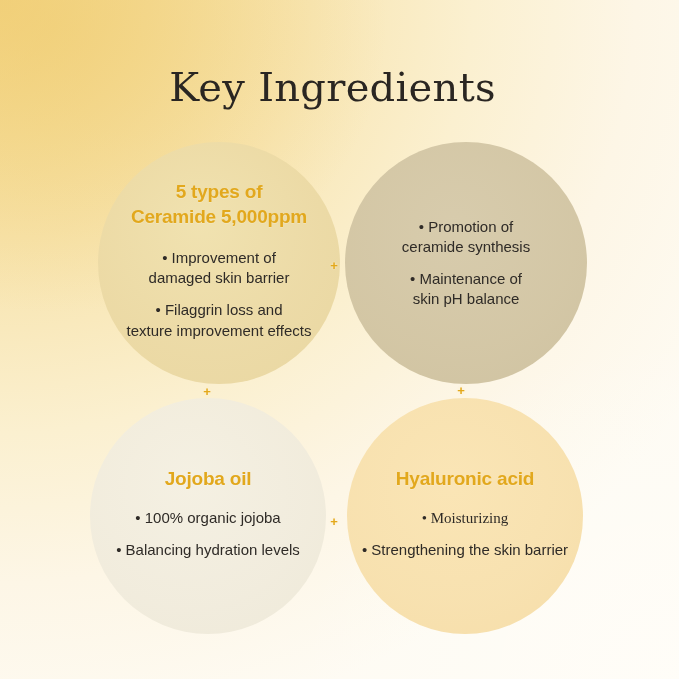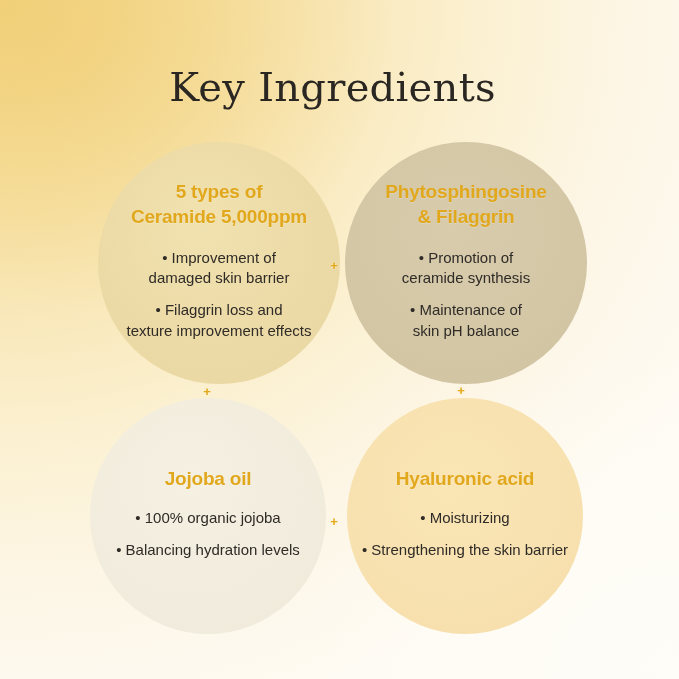--- a/index.html
+++ b/index.html
@@ -151,42 +151,40 @@
 Ceramide 5,000ppm</div>
     <ul class="bullets">
       <li style="white-space: pre-line;">Improvement of
 damaged skin barrier</li>
       <li style="white-space: pre-line;">Filaggrin loss and
 texture improvement effects</li>
     </ul>
   </div>
 
   <div class="circle c-tr">
-    <div class="heading" style="white-space: pre-line;">Phytosphingosine
-&amp; Filaggrin</div>
     <ul class="bullets">
       <li style="white-space: pre-line;">Promotion of
 ceramide synthesis</li>
       <li style="white-space: pre-line;">Maintenance of
 skin pH balance</li>
     </ul>
   </div>
 
   <div class="circle c-bl">
     <div class="heading" style="white-space: pre-line;">Jojoba oil</div>
     <ul class="bullets">
       <li style="white-space: pre-line;">100% organic jojoba</li>
       <li style="white-space: pre-line;">Balancing hydration levels</li>
     </ul>
   </div>
 
   <div class="circle c-br">
     <div class="heading" style="white-space: pre-line;">Hyaluronic acid</div>
     <ul class="bullets">
-      <li style="white-space: pre-line;">Moisturizing</li>
+      <li style="white-space: pre-line; font-family: Liberation Serif, serif;">Moisturizing</li>
       <li style="white-space: pre-line;">Strengthening the skin barrier</li>
     </ul>
   </div>
 
   <div class="plus p-top">+</div>
   <div class="plus p-left">+</div>
   <div class="plus p-right">+</div>
   <div class="plus p-bottom">+</div>
 
 </div>

